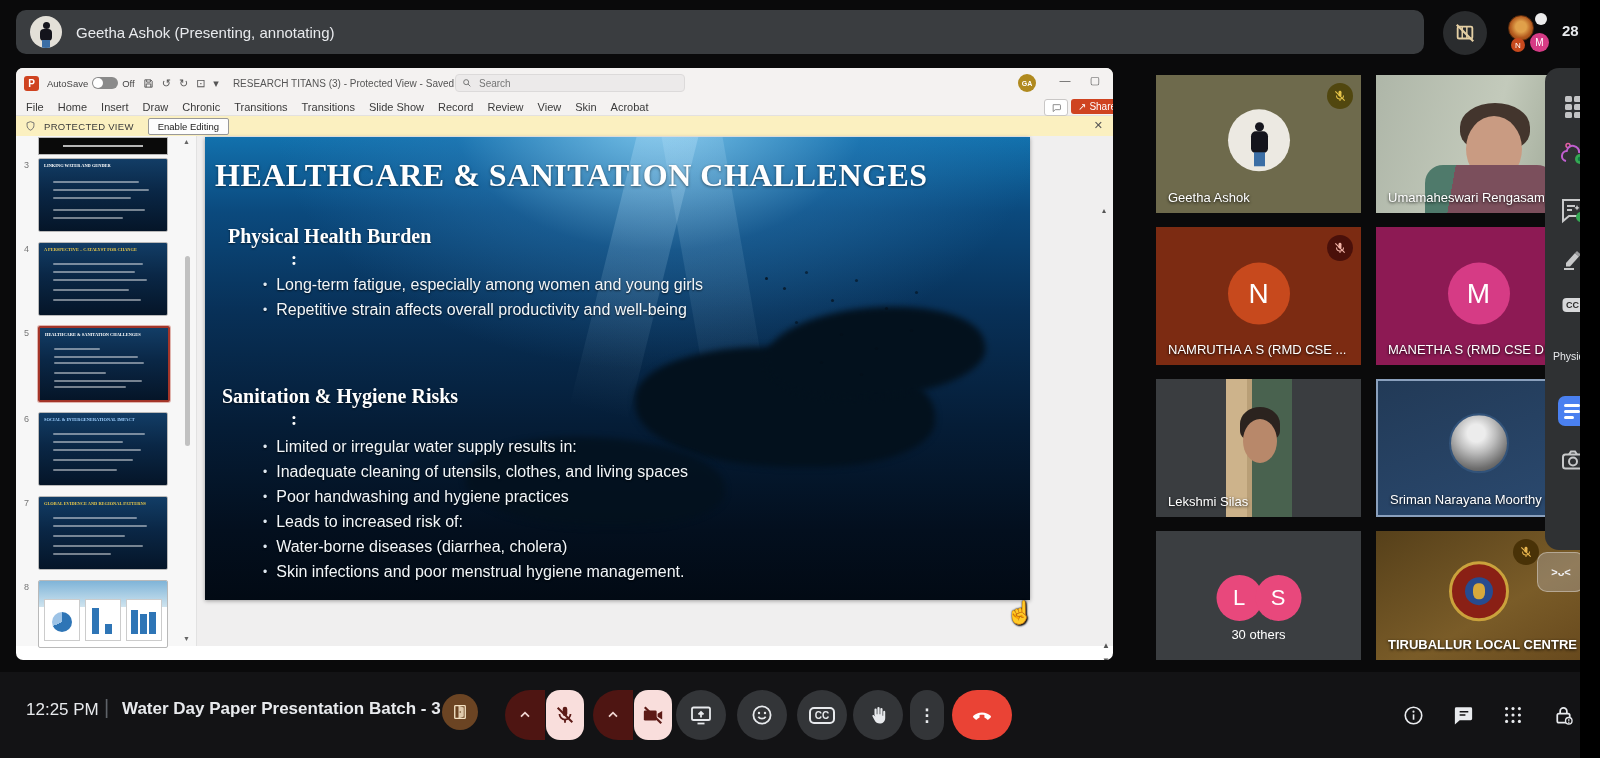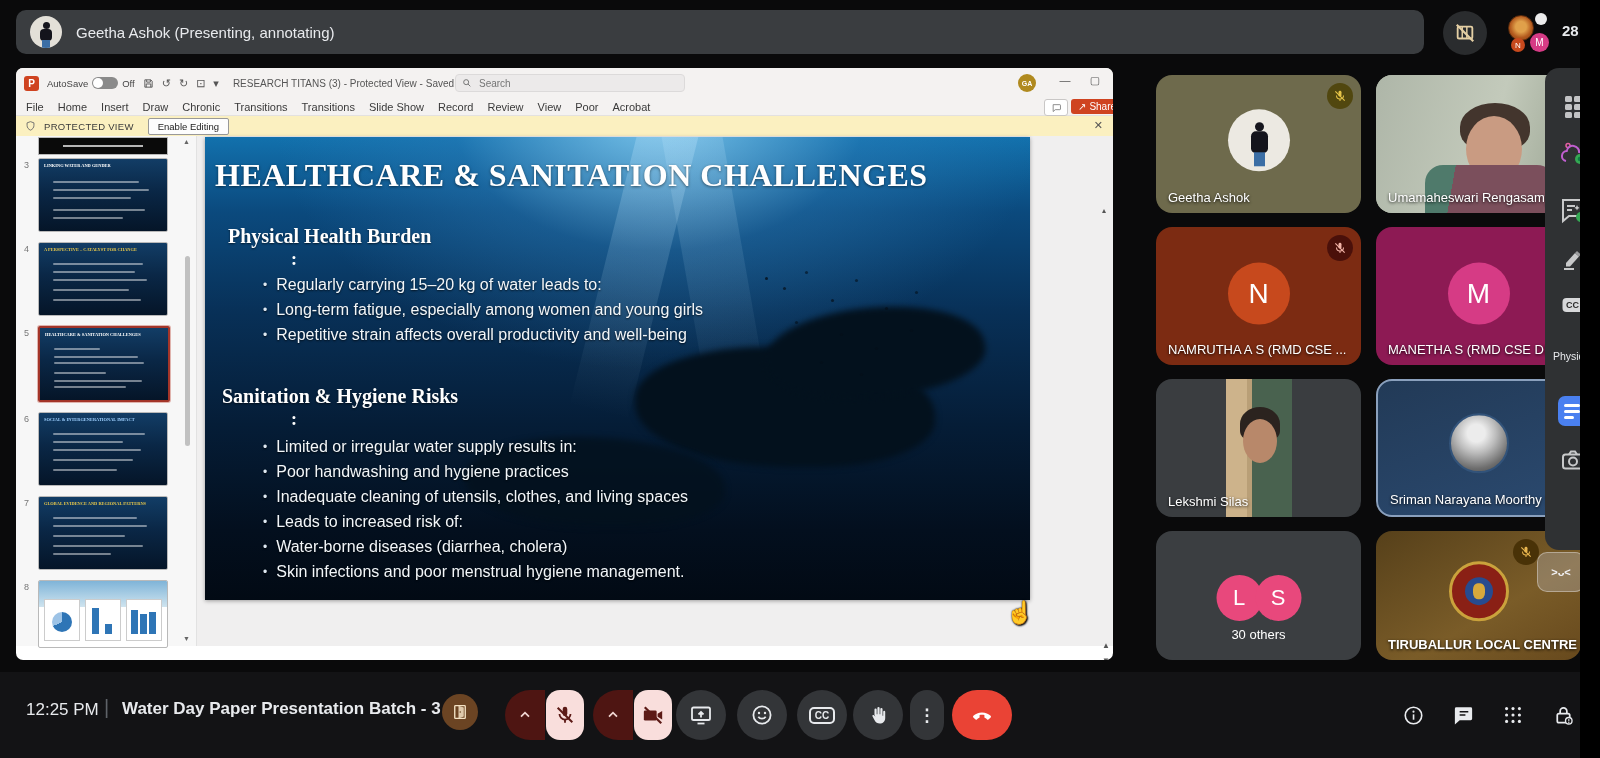--- a/index.html
+++ b/index.html
@@ -100,21 +100,21 @@
   .sec-colon{position:absolute;color:#fff;font-family:"Liberation Serif",serif;font-weight:700;font-size:18px;}
   .bullets{position:absolute;left:58px;color:#f2f6f9;font-size:16px;line-height:24px;text-shadow:0 1px 2px rgba(0,0,0,.7);}
   .bullets div{white-space:nowrap;}
   .bullets .b:before{content:"•";font-size:12px;margin-right:9px;position:relative;top:-1px;color:#dfe9f2;}
   .vnav{position:absolute;left:1086px;font-size:8px;color:#555;}
 
   
   .cursor{left:1006px;top:600px;font-size:22px;color:#fff;text-shadow:0 0 2px #000,1px 1px 2px #000;z-index:50;}
 
   
-  .tile{position:absolute;width:205px;border-radius:16px;overflow:hidden;}
+  .tile{position:absolute;width:205px;border-radius:0;overflow:hidden;}
   .tile-name{position:absolute;left:12px;bottom:8px;color:#fff;font-size:13px;font-weight:500;
              text-shadow:0 1px 3px rgba(0,0,0,.9);white-space:nowrap;z-index:5;}
   .badge{position:absolute;right:8px;top:8px;width:26px;height:26px;border-radius:50%;display:flex;
          align-items:center;justify-content:center;z-index:6;}
   .big-initial{position:absolute;left:50%;top:50%;transform:translate(-50%,-54%);border-radius:50%;color:#fff;
                display:flex;align-items:center;justify-content:center;font-size:28px;}
   .geetha-av{position:absolute;left:50%;top:50%;transform:translate(-50%,-56%);width:62px;height:62px;border-radius:50%;
              background:#ece9e2;overflow:hidden;}
   .geetha-av .head{position:absolute;left:27px;top:13px;width:9px;height:9px;border-radius:50%;background:#16161e;}
   .geetha-av .body{position:absolute;left:23px;top:22px;width:17px;height:22px;border-radius:5px;background:#14141c;}
@@ -237,21 +237,21 @@
       <span class="menu-item">Home</span>
       <span class="menu-item">Insert</span>
       <span class="menu-item">Draw</span>
       <span class="menu-item">Chronic</span>
       <span class="menu-item">Transitions</span>
       <span class="menu-item">Transitions</span>
       <span class="menu-item">Slide Show</span>
       <span class="menu-item">Record</span>
       <span class="menu-item">Review</span>
       <span class="menu-item">View</span>
-      <span class="menu-item">Poor</span>
+      <span class="menu-item">Skin</span>
       <span class="menu-item">Acrobat</span>
     </div>
     <div class="comment-btn">
       <svg width="11" height="10" viewBox="0 0 24 24">
           <path d="M4 4h16a1.5 1.5 0 0 1 1.5 1.5v9A1.5 1.5 0 0 1 20 16H9l-5 4.5z" fill="none" stroke="#777" stroke-width="2"></path>
         </svg>
     </div>
     <div class="share-btn">
       <span>↗</span>
       <span>Share</span>
@@ -355,31 +355,30 @@
         <div class="rock" style="left:430px;top:210px;width:300px;height:120px;"></div>
         <div class="rock" style="left:560px;top:170px;width:220px;height:90px;transform:rotate(-8deg);"></div>
         <div class="rock" style="left:260px;top:300px;width:260px;height:90px;opacity:.8;"></div>
         <div class="parts"></div>
 
         <div class="slide-title">HEALTHCARE &amp; SANITATION CHALLENGES</div>
 
         <div class="sec-head" style="left:23px;top:88px;">Physical Health Burden</div>
         <div class="sec-colon" style="left:86px;top:112px;">:</div>
         <div class="bullets" style="top:136px;">
-          <div class="b">Regularly carrying 15–20 kg of water leads to:</div>
           <div class="b">Long-term fatigue, especially among women and young girls</div>
           <div class="b">Repetitive strain affects overall productivity and well-being</div>
         </div>
 
         <div class="sec-head" style="left:17px;top:248px;">Sanitation &amp; Hygiene Risks</div>
         <div class="sec-colon" style="left:86px;top:272px;">:</div>
         <div class="bullets" style="top:298px;">
           <div class="b">Limited or irregular water supply results in:</div>
+          <div class="b">Inadequate cleaning of utensils, clothes, and living spaces</div>
           <div class="b">Poor handwashing and hygiene practices</div>
-          <div class="b">Inadequate cleaning of utensils, clothes, and living spaces</div>
           <div class="b">Leads to increased risk of:</div>
           <div class="b">Water-borne diseases (diarrhea, cholera)</div>
           <div class="b">Skin infections and poor menstrual hygiene management.</div>
         </div>
       </div>
 
       <div class="vnav" style="top:70px;">▴</div>
       <div class="vnav" style="top:505px;">▲</div>
       <div class="vnav" style="top:520px;">▼</div>
 

